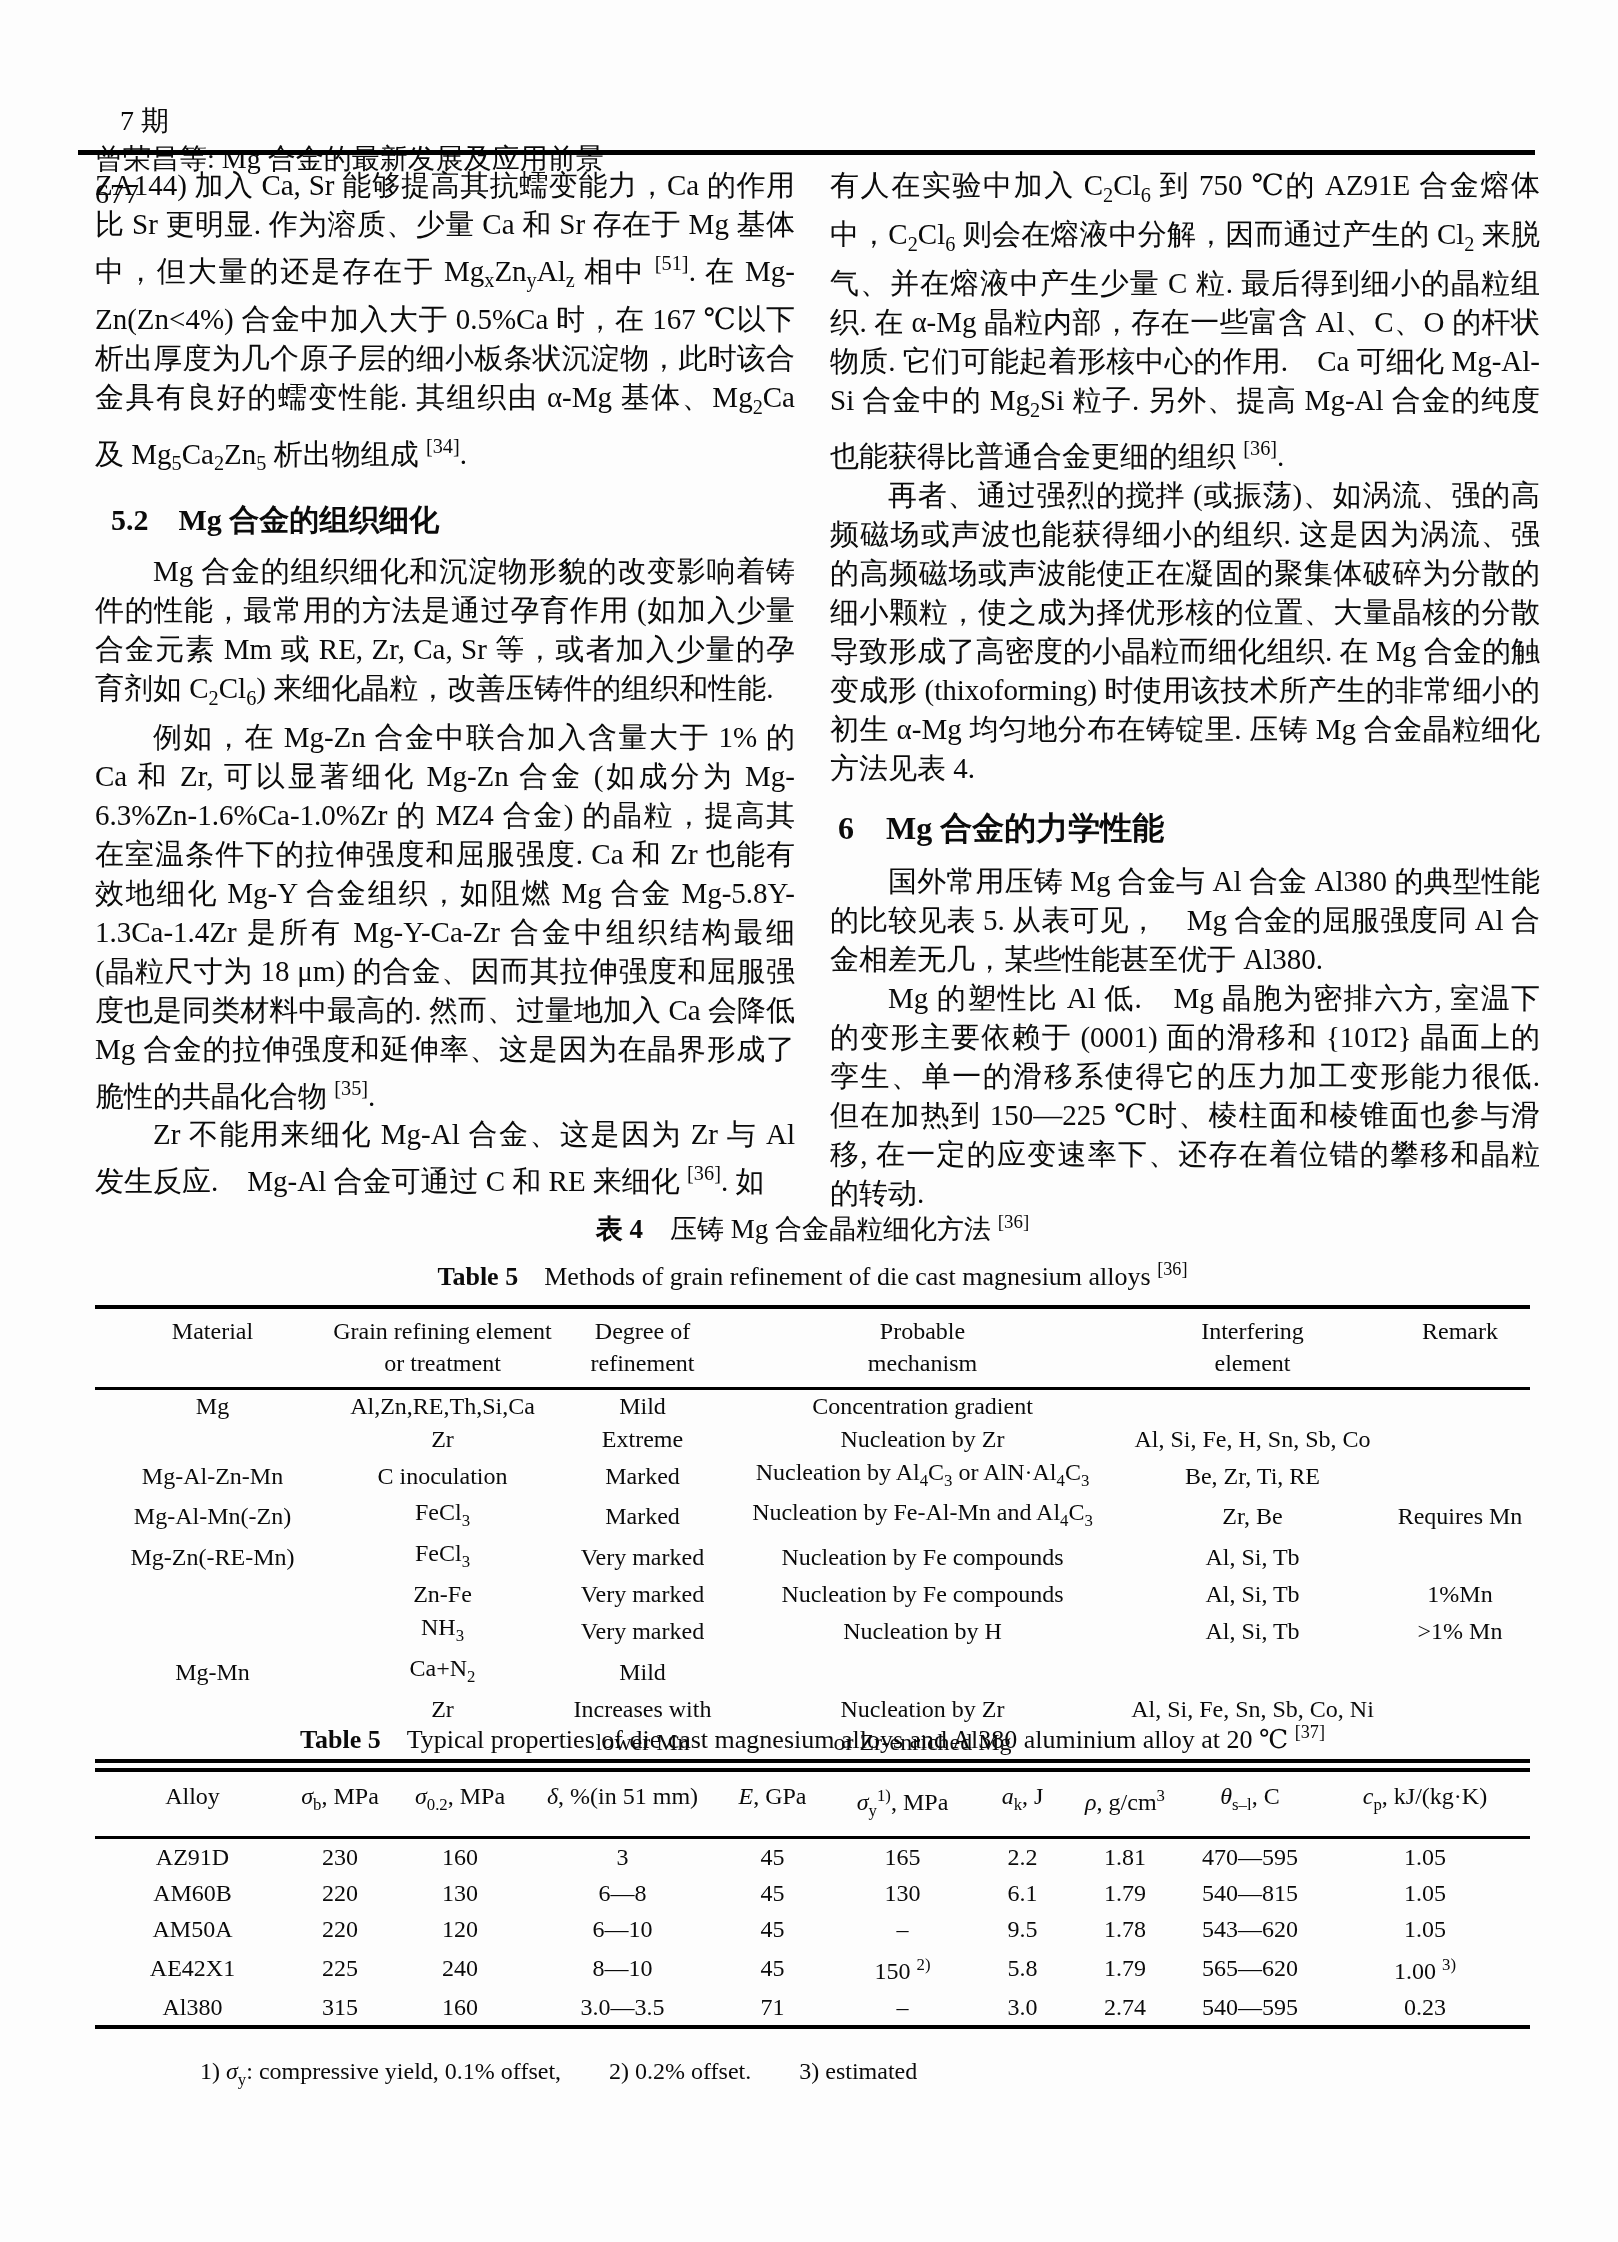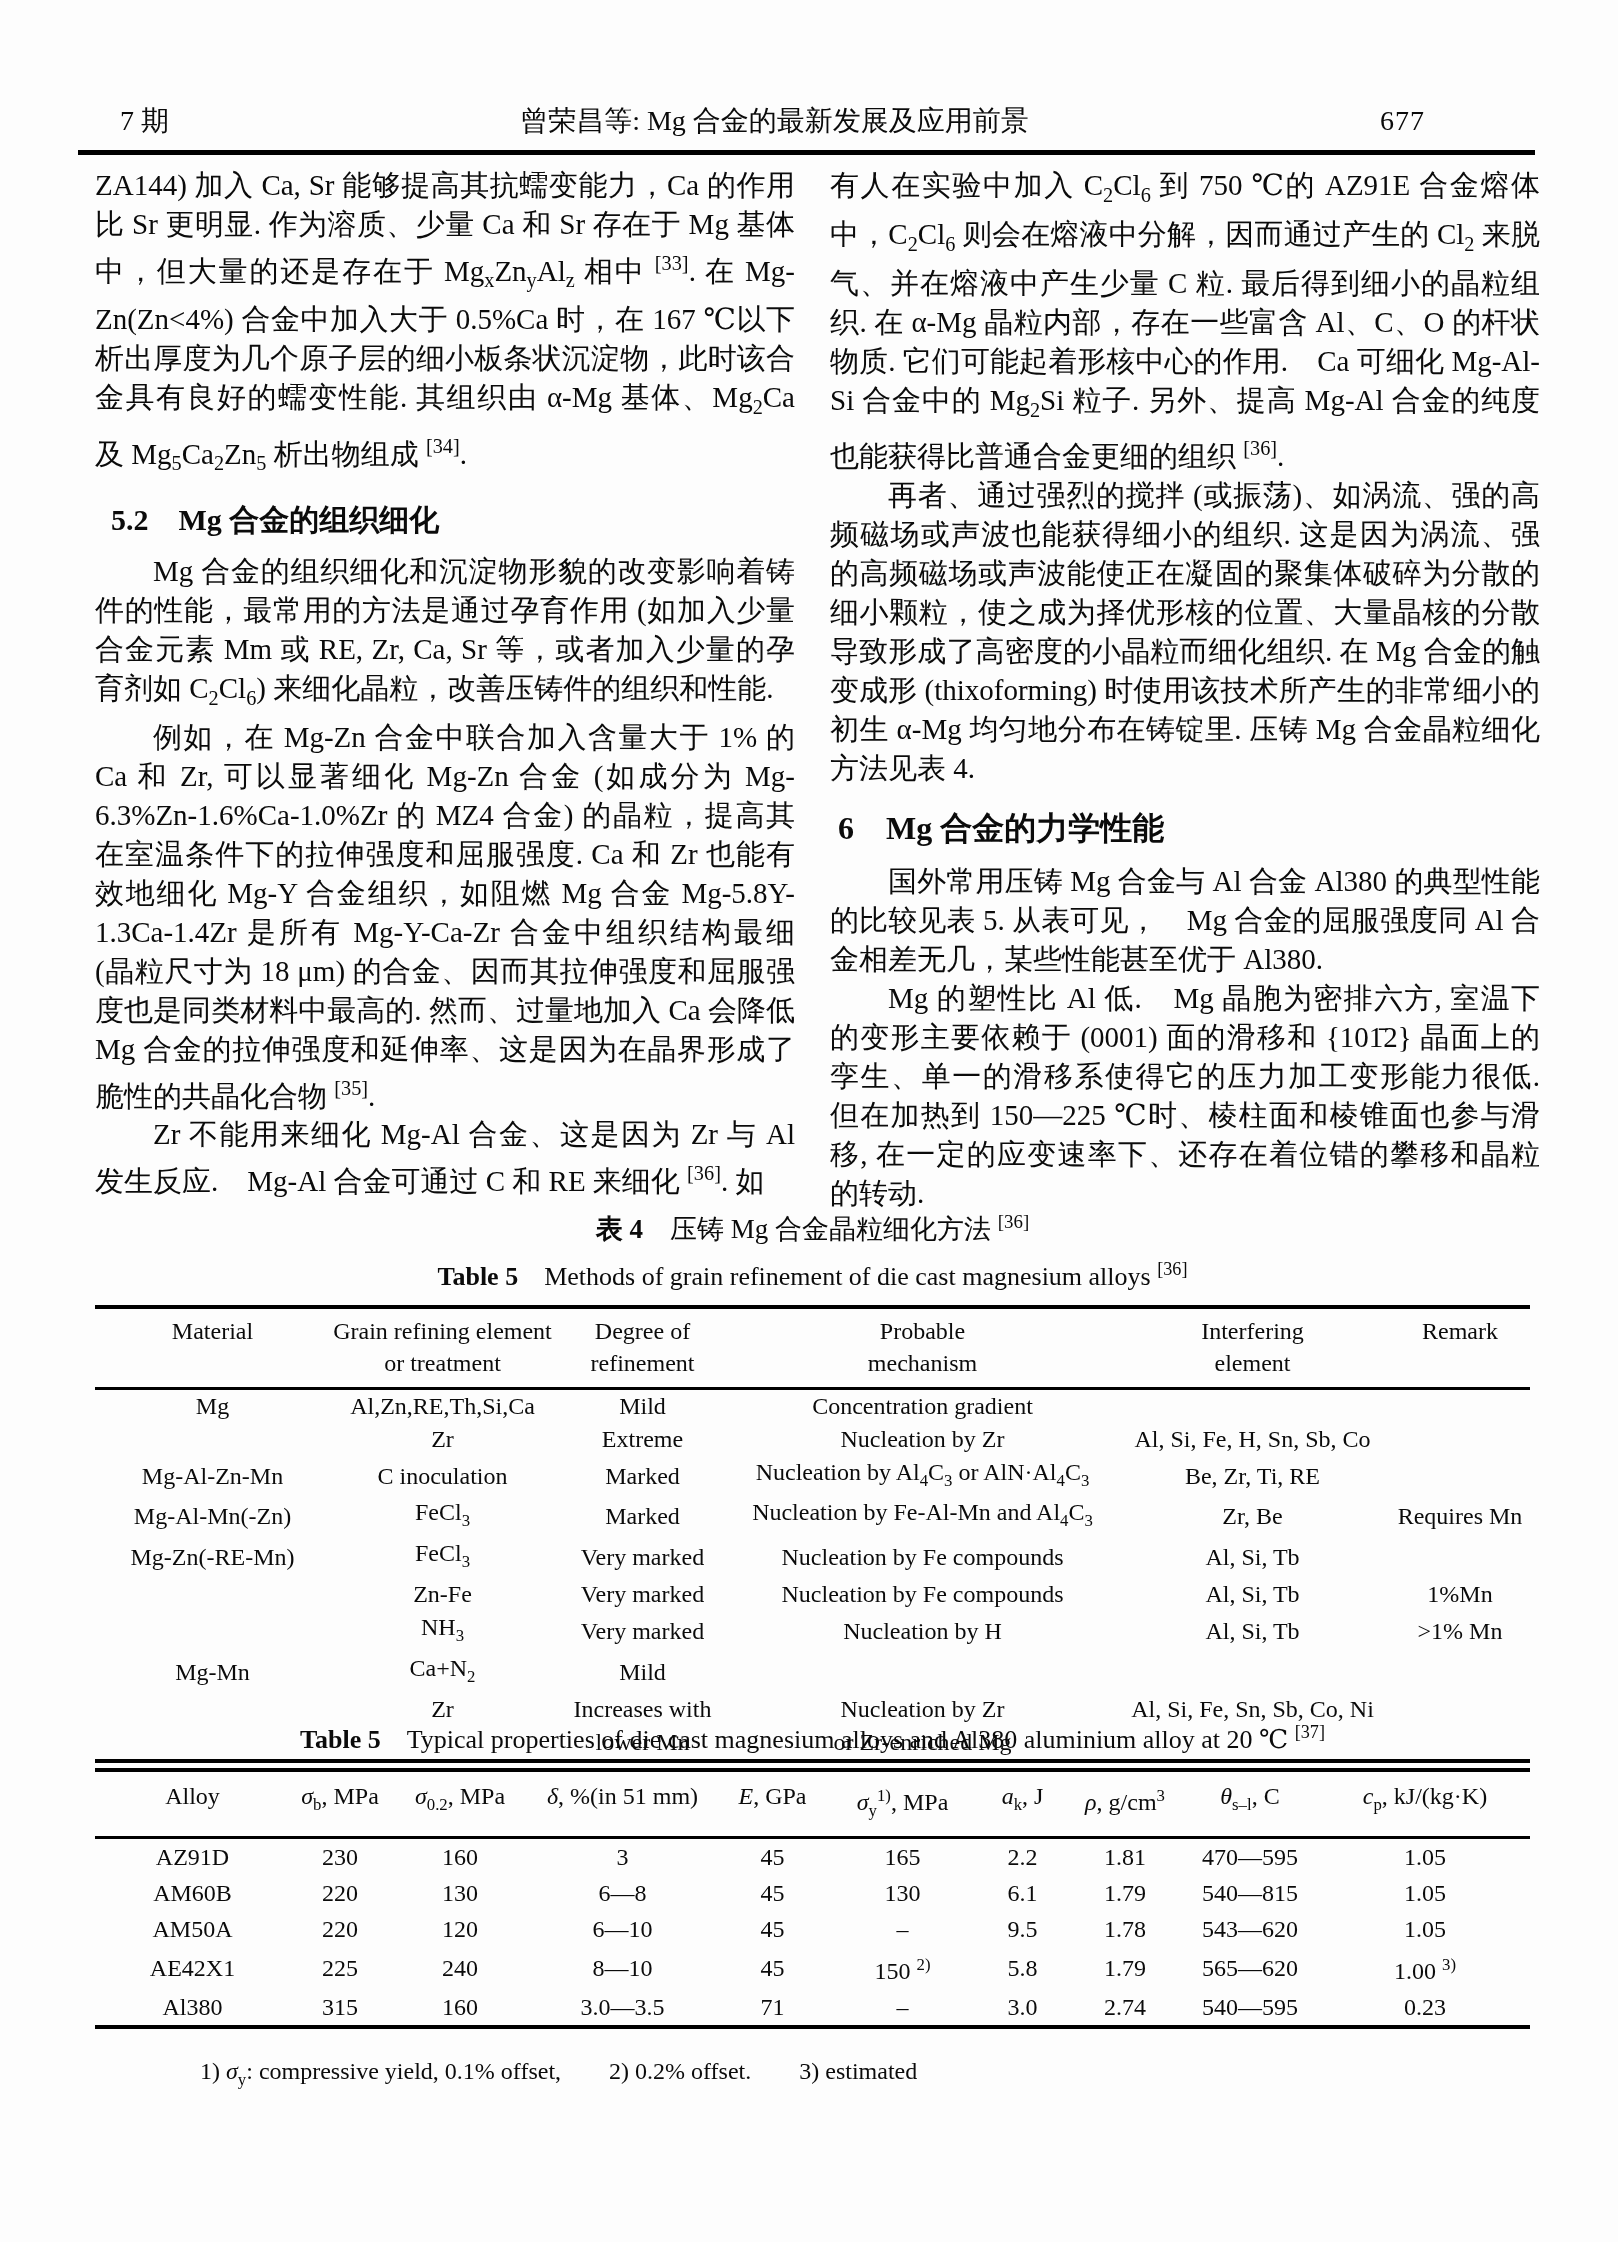--- a/index.html
+++ b/index.html
@@ -11,20 +11,21 @@
   }
   .page{
     position:relative;width:1618px;height:2242px;
     background:#fdfdfd;overflow:hidden;
   }
   
   .hdr{
     position:absolute;top:102px;left:95px;width:1430px;
     display:flex;justify-content:space-between;align-items:baseline;
     font-size:28px;
+    flex-direction:column;
   }
   .hdr .issue{padding-left:25px;}
   .hdr .pageno{padding-right:100px;letter-spacing:1px;}
   .hdr-rule{
     position:absolute;top:150px;left:78px;width:1457px;height:5px;
     background:#000;
   }
   
   .cols{
     position:absolute;top:166px;left:95px;width:1445px;
@@ -70,21 +71,21 @@
 
   <div class="hdr">
     <span class="issue">7 期</span>
     <span class="rtitle">曾荣昌等: Mg 合金的最新发展及应用前景</span>
     <span class="pageno">677</span>
   </div>
   <div class="hdr-rule"></div>
 
   <div class="cols">
     <div class="col-l">
-      <p>ZA144) 加入 Ca, Sr 能够提高其抗蠕变能力，Ca 的作用比 Sr 更明显. 作为溶质、少量 Ca 和 Sr 存在于 Mg 基体中，但大量的还是存在于 Mg<sub>x</sub>Zn<sub>y</sub>Al<sub>z</sub> 相中 <sup>[33]</sup>. 在 Mg-Zn(Zn&lt;4%) 合金中加入大于 0.5%Ca 时，在 167 ℃以下析出厚度为几个原子层的细小板条状沉淀物，此时该合金具有良好的蠕变性能. 其组织由 α-Mg 基体、Mg<sub>2</sub>Ca 及 Mg<sub>5</sub>Ca<sub>2</sub>Zn<sub>5</sub> 析出物组成 <sup>[34]</sup>.</p>
+      <p>ZA144) 加入 Ca, Sr 能够提高其抗蠕变能力，Ca 的作用比 Sr 更明显. 作为溶质、少量 Ca 和 Sr 存在于 Mg 基体中，但大量的还是存在于 Mg<sub>x</sub>Zn<sub>y</sub>Al<sub>z</sub> 相中 <sup>[51]</sup>. 在 Mg-Zn(Zn&lt;4%) 合金中加入大于 0.5%Ca 时，在 167 ℃以下析出厚度为几个原子层的细小板条状沉淀物，此时该合金具有良好的蠕变性能. 其组织由 α-Mg 基体、Mg<sub>2</sub>Ca 及 Mg<sub>5</sub>Ca<sub>2</sub>Zn<sub>5</sub> 析出物组成 <sup>[34]</sup>.</p>
       <h3>5.2　Mg 合金的组织细化</h3>
       <p class="indent">Mg 合金的组织细化和沉淀物形貌的改变影响着铸件的性能，最常用的方法是通过孕育作用 (如加入少量合金元素 Mm 或 RE, Zr, Ca, Sr 等，或者加入少量的孕育剂如 C<sub>2</sub>Cl<sub>6</sub>) 来细化晶粒，改善压铸件的组织和性能.</p>
       <p class="indent">例如，在 Mg-Zn 合金中联合加入含量大于 1% 的 Ca 和 Zr, 可以显著细化 Mg-Zn 合金 (如成分为 Mg-6.3%Zn-1.6%Ca-1.0%Zr 的 MZ4 合金) 的晶粒，提高其在室温条件下的拉伸强度和屈服强度. Ca 和 Zr 也能有效地细化 Mg-Y 合金组织，如阻燃 Mg 合金 Mg-5.8Y-1.3Ca-1.4Zr 是所有 Mg-Y-Ca-Zr 合金中组织结构最细 (晶粒尺寸为 18 μm) 的合金、因而其拉伸强度和屈服强度也是同类材料中最高的. 然而、过量地加入 Ca 会降低 Mg 合金的拉伸强度和延伸率、这是因为在晶界形成了脆性的共晶化合物 <sup>[35]</sup>.</p>
       <p class="indent">Zr 不能用来细化 Mg-Al 合金、这是因为 Zr 与 Al 发生反应.　Mg-Al 合金可通过 C 和 RE 来细化 <sup>[36]</sup>. 如</p>
     </div>
     <div class="col-r">
       <p>有人在实验中加入 C<sub>2</sub>Cl<sub>6</sub> 到 750 ℃的 AZ91E 合金熔体中，C<sub>2</sub>Cl<sub>6</sub> 则会在熔液中分解，因而通过产生的 Cl<sub>2</sub> 来脱气、并在熔液中产生少量 C 粒. 最后得到细小的晶粒组织. 在 α-Mg 晶粒内部，存在一些富含 Al、C、O 的杆状物质. 它们可能起着形核中心的作用.　Ca 可细化 Mg-Al-Si 合金中的 Mg<sub>2</sub>Si 粒子. 另外、提高 Mg-Al 合金的纯度也能获得比普通合金更细的组织 <sup>[36]</sup>.</p>
       <p class="indent">再者、通过强烈的搅拌 (或振荡)、如涡流、强的高频磁场或声波也能获得细小的组织. 这是因为涡流、强的高频磁场或声波能使正在凝固的聚集体破碎为分散的细小颗粒，使之成为择优形核的位置、大量晶核的分散导致形成了高密度的小晶粒而细化组织. 在 Mg 合金的触变成形 (thixoforming) 时使用该技术所产生的非常细小的初生 α-Mg 均匀地分布在铸锭里. 压铸 Mg 合金晶粒细化方法见表 4.</p>
       <h3 class="big">6　Mg 合金的力学性能</h3>
       <p class="indent">国外常用压铸 Mg 合金与 Al 合金 Al380 的典型性能的比较见表 5. 从表可见，　Mg 合金的屈服强度同 Al 合金相差无几，某些性能甚至优于 Al380.</p>

